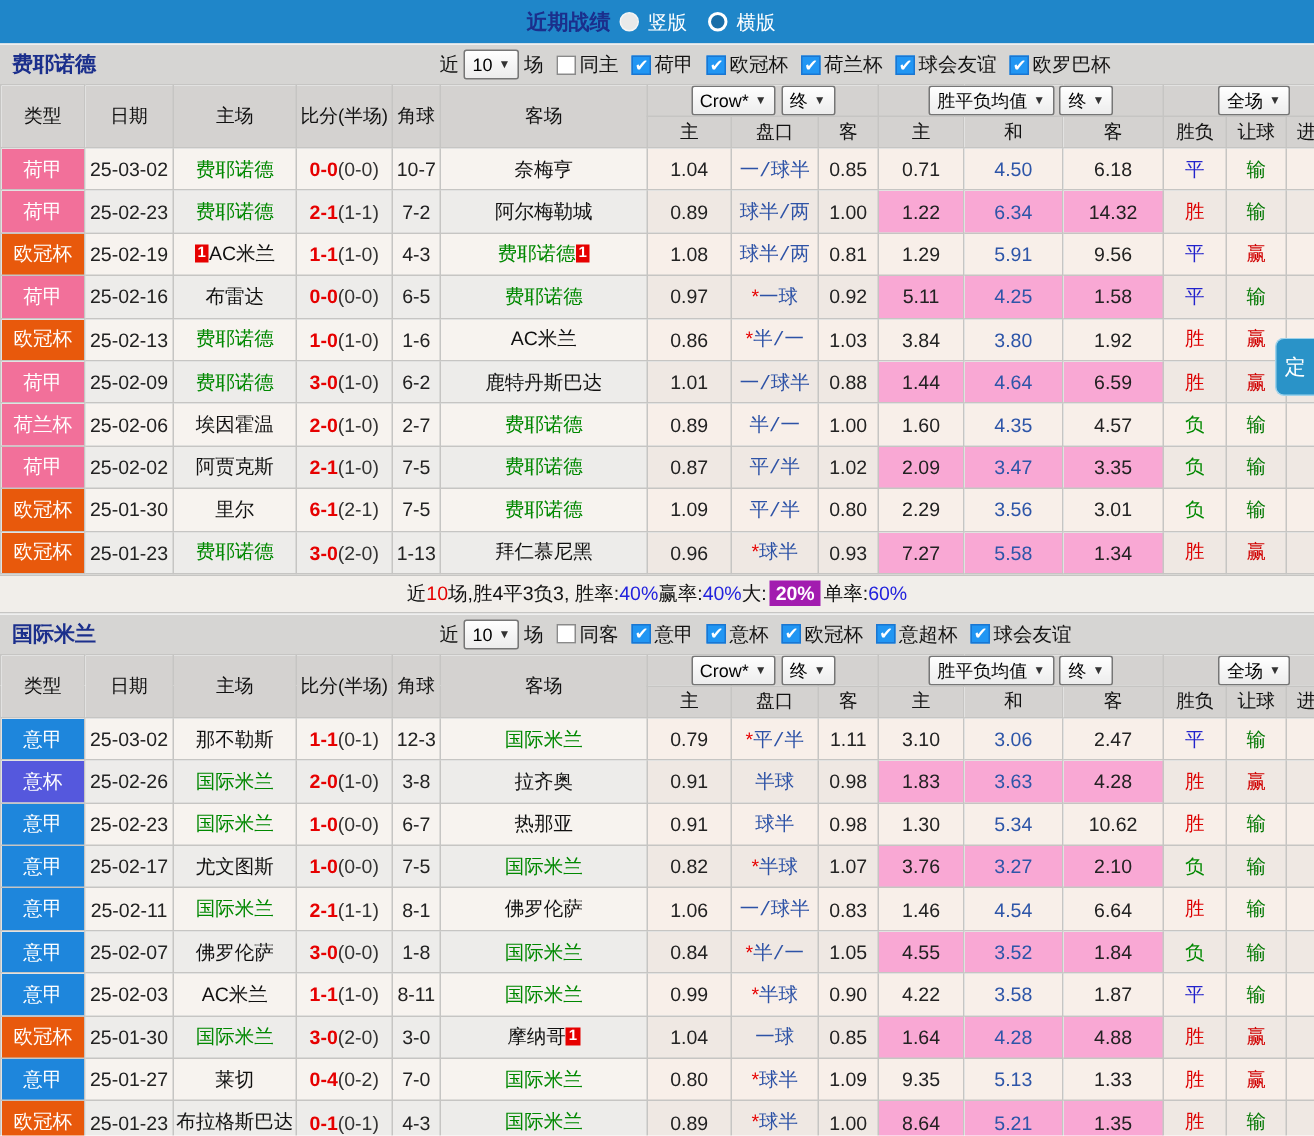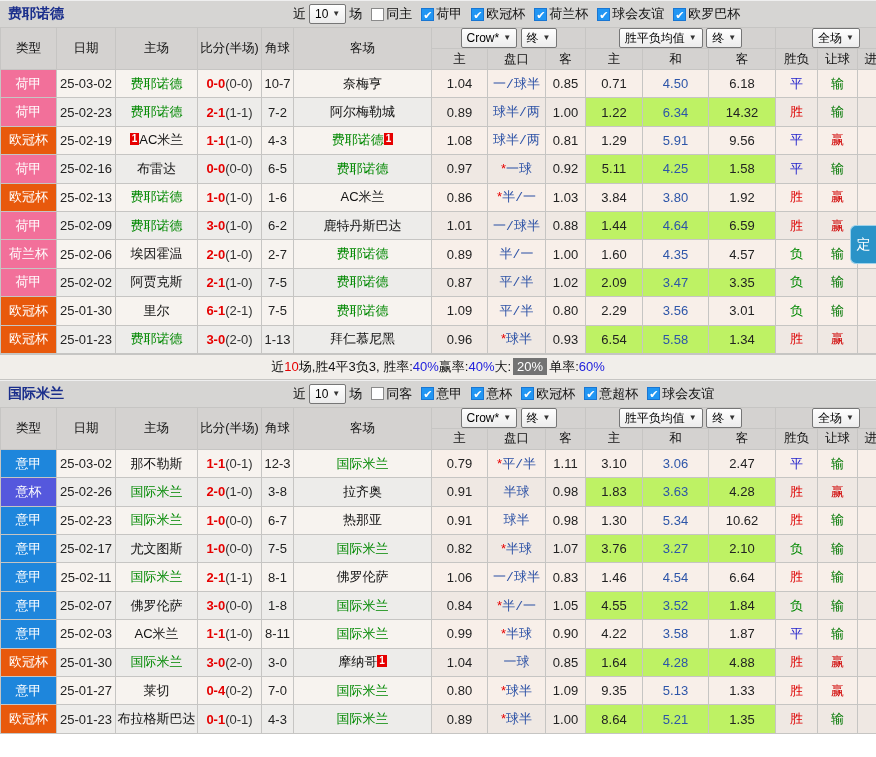--- a/index.html
+++ b/index.html
@@ -28,43 +28,50 @@
   .grid th,.grid td{border:1px solid #c6c5c3;padding:0;text-align:center;overflow:hidden;white-space:nowrap;font-weight:normal;}
   .grid thead th{background:#d4d2d0;font-size:12.5px;color:#111;}
   .grid thead tr.ddrow th{height:20px;}
   .grid thead tr.subrow th{height:20px;}
   .grid tbody tr{height:28.4px;}
   .grid td{font-size:13px;color:#222;}
   tr.odd td{background:#f7f3ef;}
   tr.even td{background:#edecea;}
   tr.odd td.pk{background:#f8efe9;}
   tr.even td.pk{background:#efe8e3;}
-  tr.even td.avgc{background:#bef264;}
+  tr.even td.avgc{background:#f9a8d4;}
   td.league{color:#fff;font-size:13px;}
   .selfteam{color:#008800;}
   .othteam{color:#111;}
   .badge{display:inline-block;background:#e60000;color:#fff;font-size:10px;font-weight:bold;padding:0 2px;line-height:12px;vertical-align:2px;}
   .score-m{color:#e60000;font-weight:bold;}
   .score-h{color:#333;}
   .hcap{color:#2d52a6;font-family:Liberation Mono, monospace;}
   .star{color:#e60000;}
   .avg-d{color:#2d55a8;}
   .summary{height:26px;background:#f1eeea;border:1px solid #c6c5c3;border-left:none;border-right:none;
            display:flex;align-items:center;justify-content:center;font-size:13px;color:#111;width:876px;box-sizing:border-box;}
   .summary .blue{color:#2222dd;}
   .summary .red{color:#e60000;}
-  .gbox{background:#737373;color:#fff;font-weight:normal;padding:1px 4px;margin:12px 2px;}
+  .gbox{background:#a21caf;color:#fff;font-weight:bold;padding:1px 4px;margin:12px 2px;}
   
   .float-tab{position:absolute;right:0;top:225px;width:25px;height:37px;background:#2a93c8;border:1px solid #9fd2ea;border-right:none;
              border-radius:6px 0 0 6px;color:#fff;font-size:14px;display:flex;align-items:center;justify-content:center;z-index:10;cursor:pointer;}
 </style>
 </head>
 <body>
 
 <div id="page">
+  <div class="topbar">
+    <span class="title">近期战绩</span>
+    <span class="radio filled"></span>
+    <span class="radio-label">竖版</span>
+    <span class="radio empty"></span>
+    <span class="radio-label">横版</span>
+  </div>
 
   <div id="sections">
       <div class="section-bar">
         <span class="team-title">费耶诺德</span>
         <div class="filters">
           <span>近</span>
           <span class="sel">
             <span>10</span>
             <span class="arr">▼</span>
           </span>
@@ -297,21 +304,21 @@
           <tr class="even">
             <td class="league" style="background: rgb(232, 89, 12);">欧冠杯</td>
             <td>25-01-23</td>
             <td><span class="selfteam">费耶诺德</span></td>
             <td><span class="score-m">3-0</span><span class="score-h">(2-0)</span></td>
             <td>1-13</td>
             <td><span class="othteam">拜仁慕尼黑</span></td>
             <td class="pk">0.96</td>
             <td class="pk"><span class="star">*</span><span class="hcap">球半</span></td>
             <td class="pk">0.93</td>
-            <td class="pk avgc">6.54</td>
+            <td class="pk avgc">7.27</td>
             <td class="pk avgc"><span class="avg-d">5.58</span></td>
             <td class="pk avgc">1.34</td>
             <td class="pk" style="color: rgb(221, 0, 0);">胜</td>
             <td class="pk" style="color: rgb(208, 0, 0);">赢</td>
             <td class="pk"></td>
           </tr>
         </tbody>
       </table>
       <div class="summary">
         <span>近</span>

